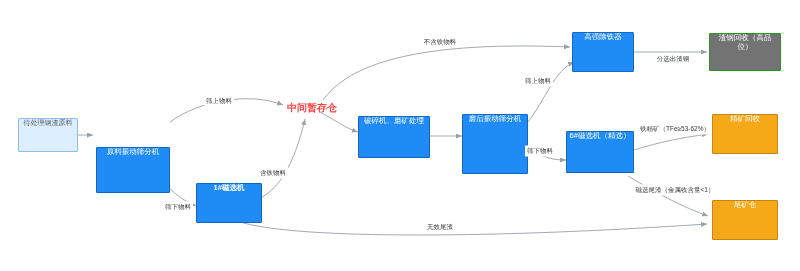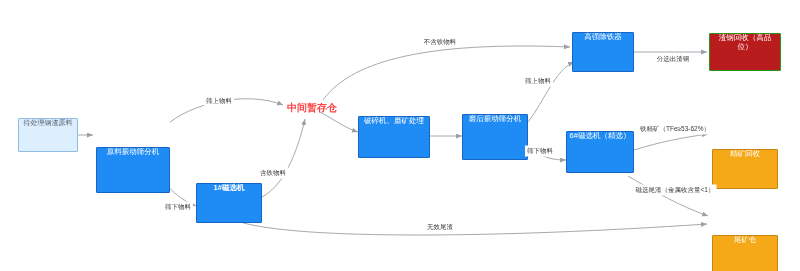--- a/index.html
+++ b/index.html
@@ -51,31 +51,30 @@
     font-size: 7.5px;
   }
   .n-buffer {
     background: transparent;
     border: none;
     color: #ff4444;
     font-size: 10px;
     font-weight: bold;
   }
   .n-good {
-    background: #b91c1c;
+    background: #737373;
     border: 1px solid #27971e;
     color: #ffffff;
     font-size: 7.5px;
   }
   .n-out {
     background: #f5a818;
     border: 1px solid #c98311;
     color: #ffffff;
     font-size: 7.5px;
-    margin-top: 35px;
   }
   .edge-label {
     position: absolute;
     font-size: 6.5px;
     color: #3a3a3a;
     background: #ffffff;
     padding: 1px 2px;
     white-space: nowrap;
     transform: translate(-50%, -50%);
     font-family: "Liberation Sans", "DejaVu Sans", sans-serif;
@@ -135,21 +134,21 @@
   </div>
 
   <div class="node n-buffer" style="left:283px; top:102px; width:58px; height:16px;">
     <span class="node-label">中间暂存仓</span>
   </div>
 
   <div class="node n-proc" style="left:358px; top:116px; width:72px; height:42px;">
     <span class="node-label">破碎机、磨矿处理</span>
   </div>
 
-  <div class="node n-proc" style="left:462px; top:114px; width:66px; height:46px;">
+  <div class="node n-proc" style="left:462px; top:114px; width:66px; height:60px;">
     <span class="node-label">磨后振动筛分机</span>
   </div>
 
   <div class="node n-proc" style="left:572px; top:32px; width:62px; height:40px;">
     <span class="node-label">高强除铁器</span>
   </div>
 
   <div class="node n-proc" style="left:566px; top:131px; width:68px; height:42px;">
     <span class="node-label">6#磁选机（精选）</span>
   </div>

